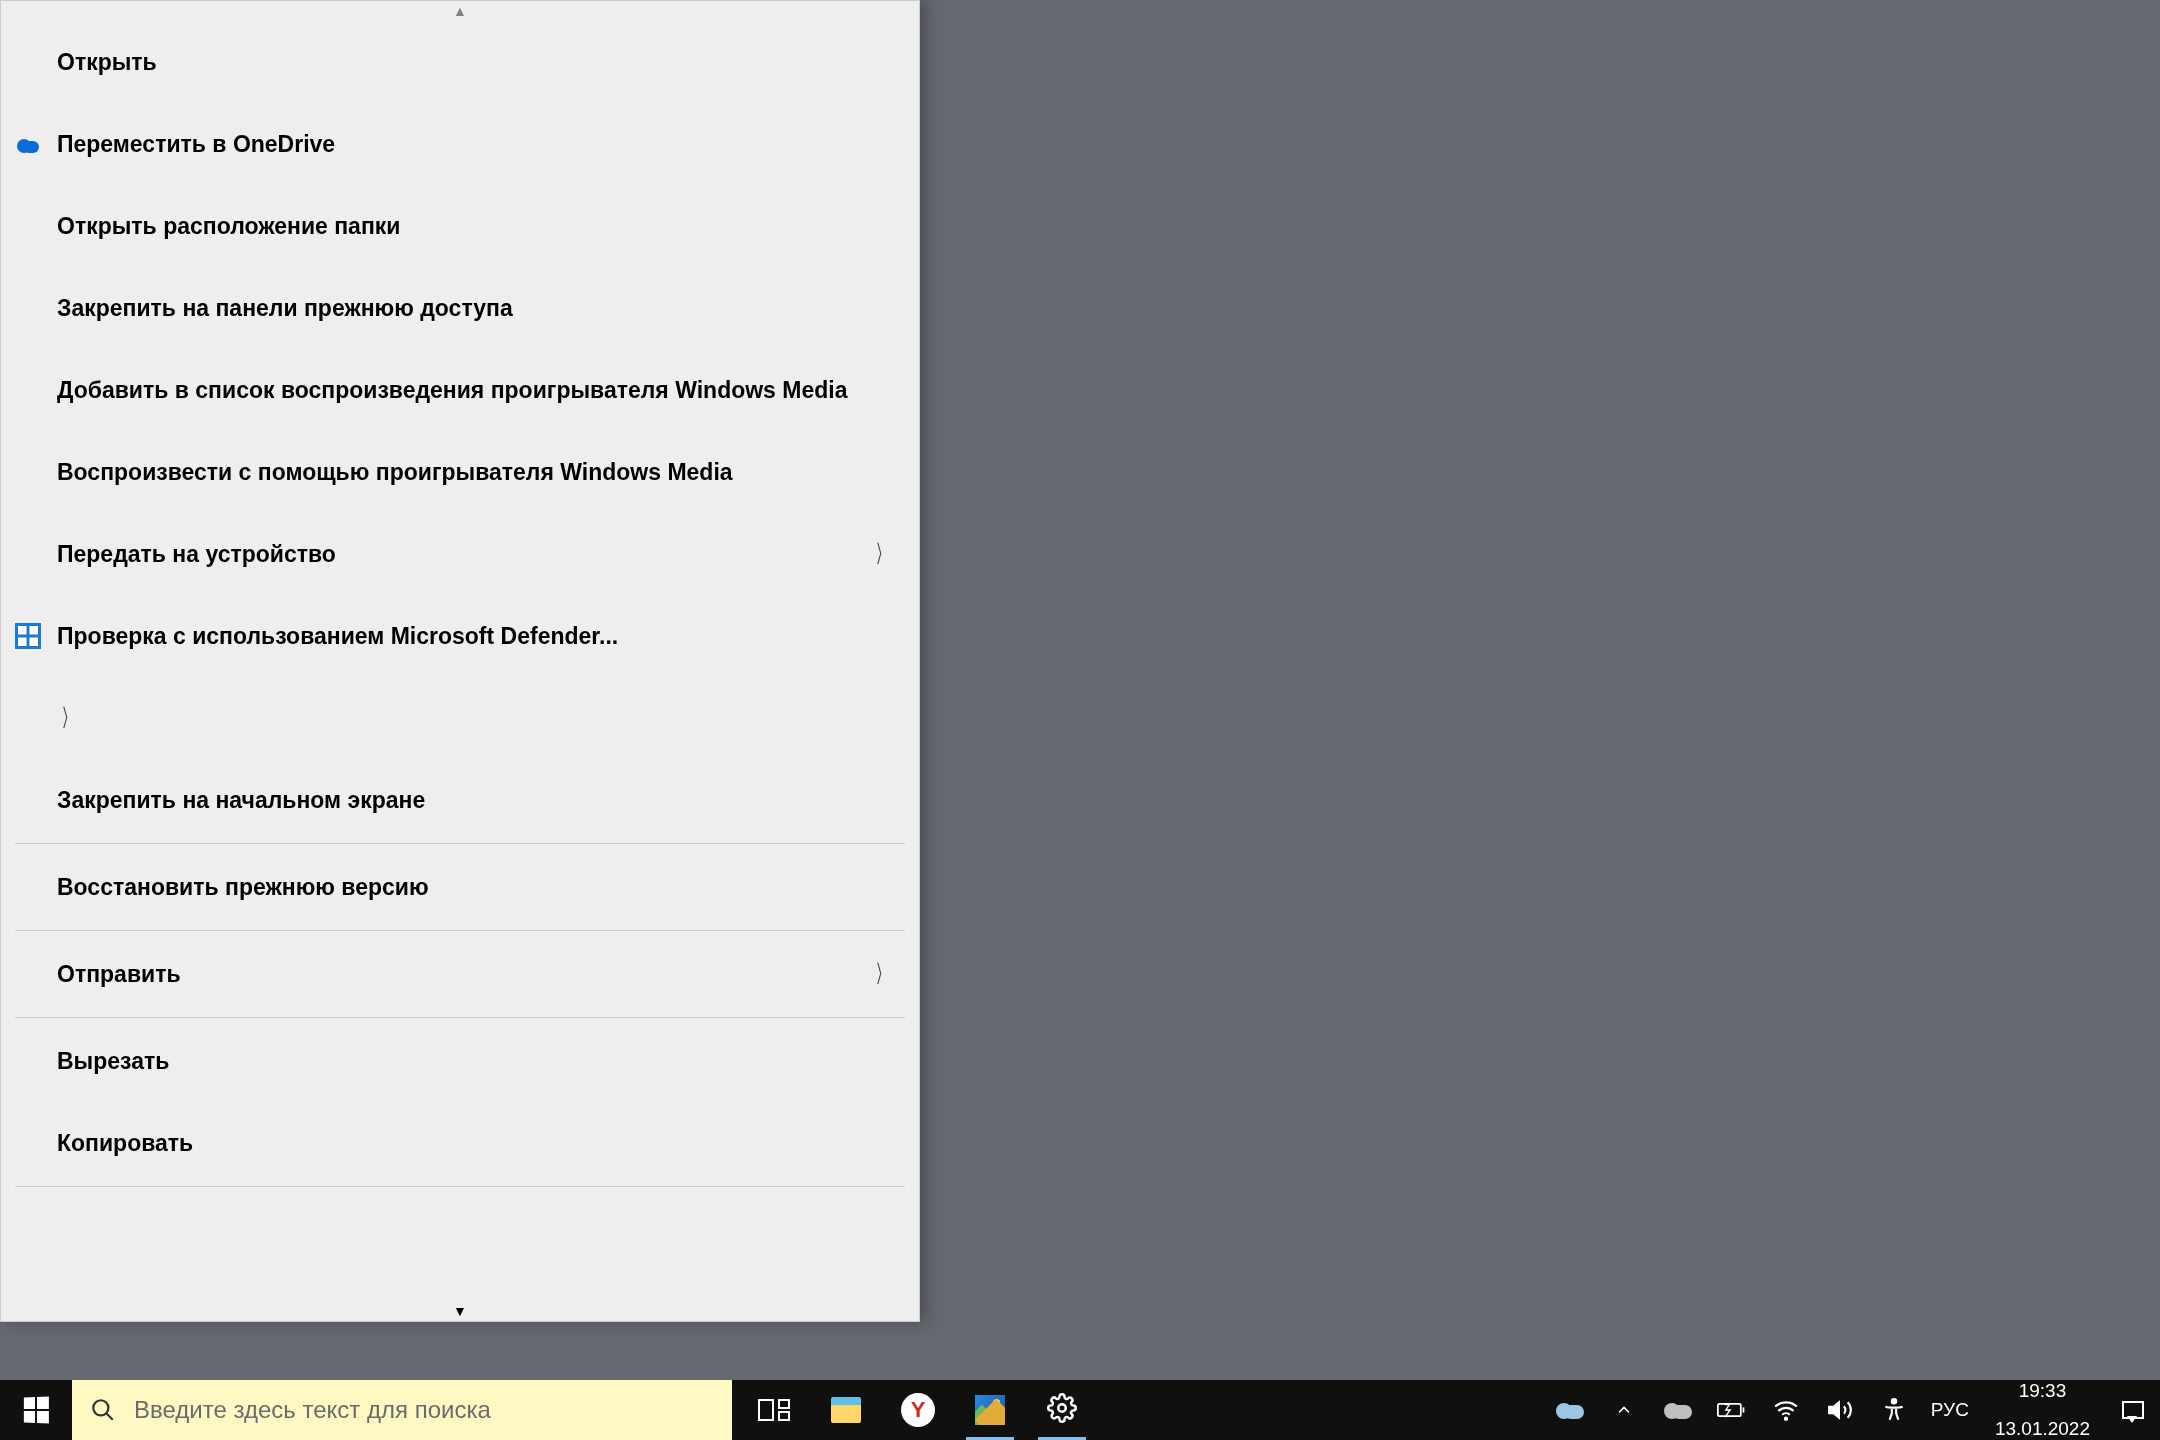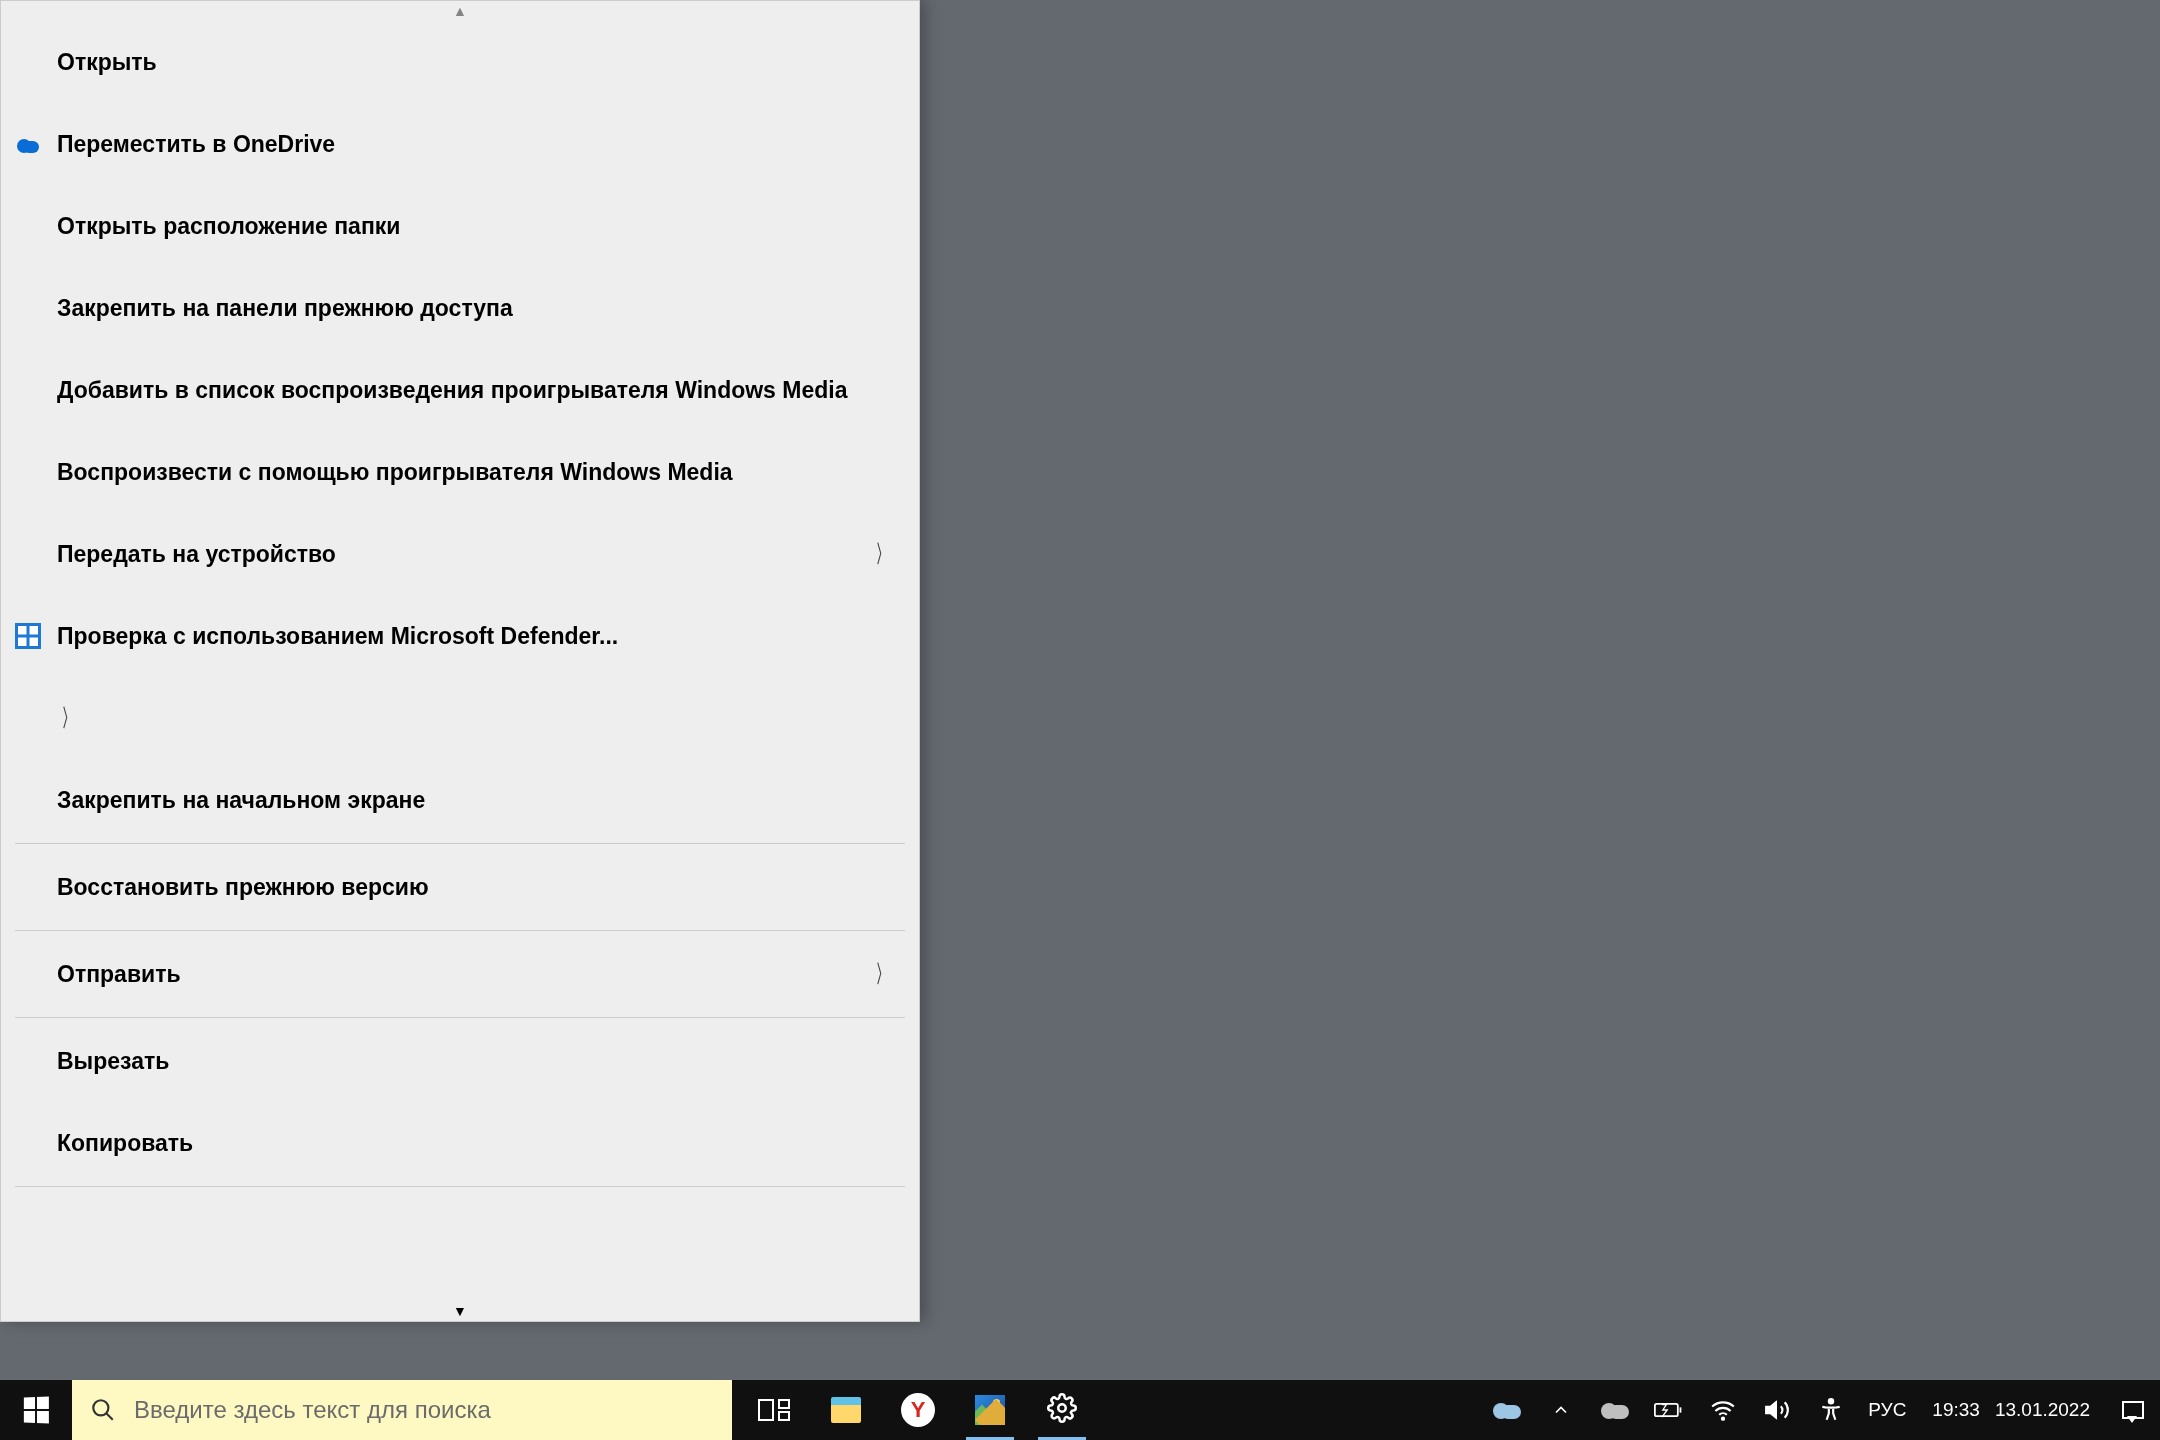--- a/index.html
+++ b/index.html
@@ -178,21 +178,21 @@
       padding: 0 10px 0 14px;
       color:#fff;
     }
     .tray .tray-icon {
       width: 34px; height: 60px;
       display:flex;align-items:center;justify-content:center;
       font-size: 22px;
     }
     .tray-time {
       display:flex;
-      flex-direction:row;
+      flex-direction:column;
       align-items:center;
       justify-content:center;
       font-size:19px;
       line-height:1.2;
       padding: 0 6px;
       gap: 15px;
     }
 
     .tb-explorer { width:30px;height:26px;background:#ffd76a;border-top:8px solid #61c2e8;border-radius:2px; }
     .tb-yandex { width:34px;height:34px;background:#fff;border-radius:50%;display:flex;align-items:center;justify-content:center;color:#d6281f;font-weight:700;font-size:22px;font-family:Arial; }

